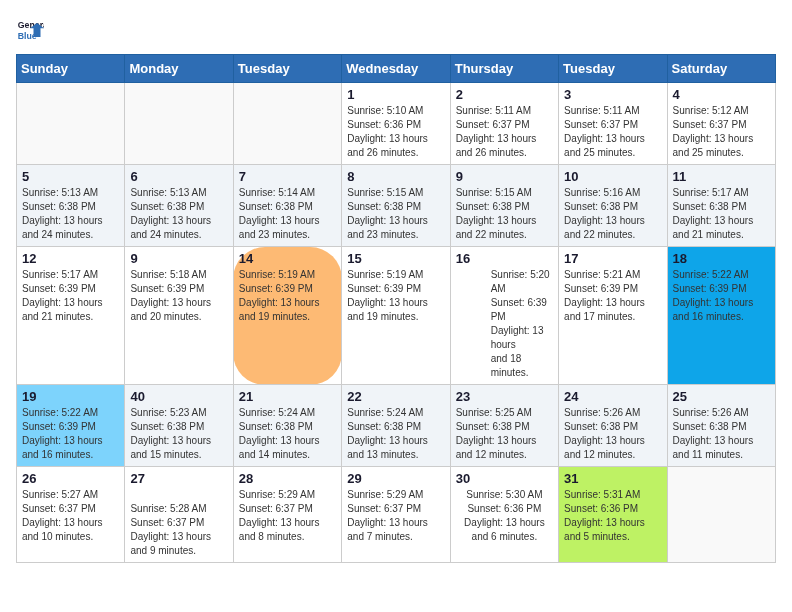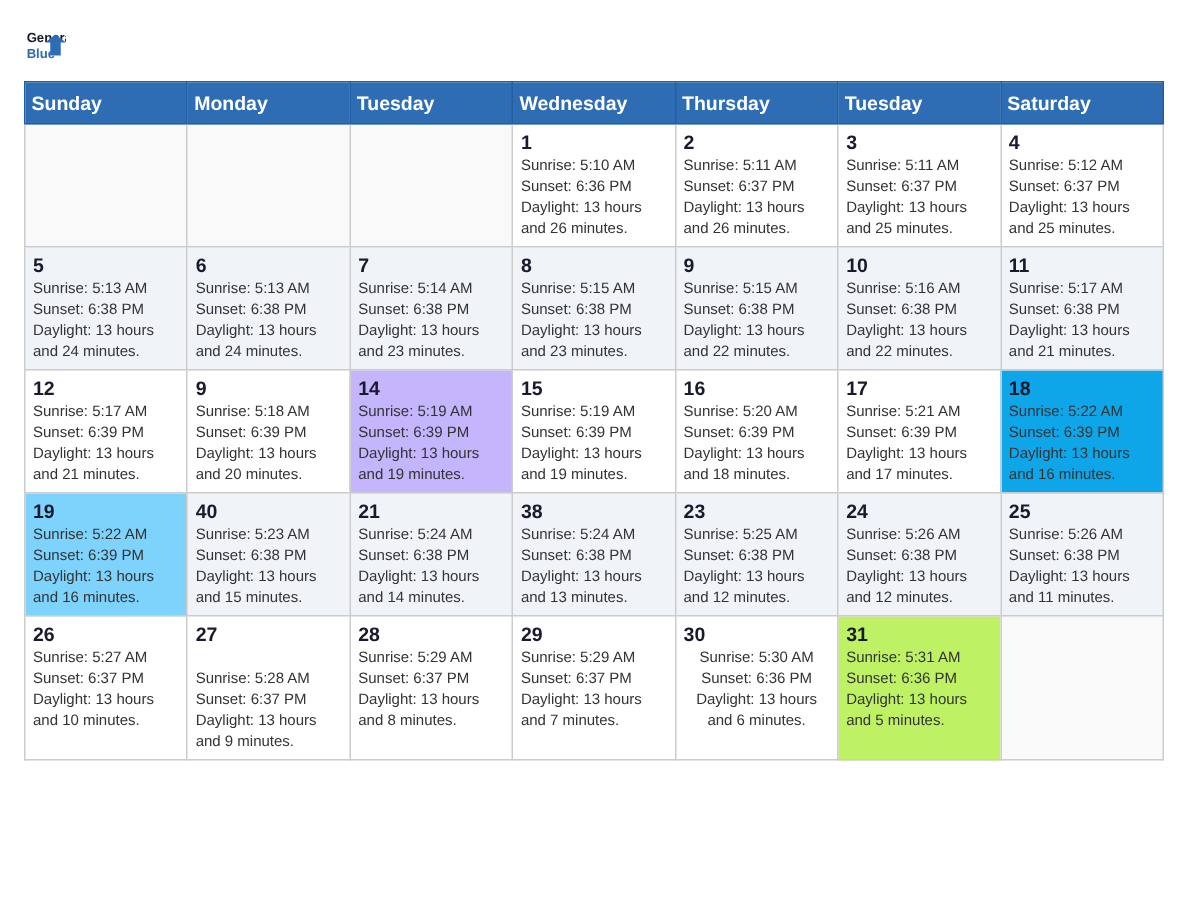--- a/index.html
+++ b/index.html
@@ -222,37 +222,37 @@
 Daylight: 13 hours
 and 21 minutes.</div>
         </td>
         <td style="background: rgb(255, 255, 255);">
           <span class="day-num">9</span>
           <div class="day-info" style="white-space: pre-line;">Sunrise: 5:18 AM
 Sunset: 6:39 PM
 Daylight: 13 hours
 and 20 minutes.</div>
         </td>
-        <td style="background: #c4b5fd;">
+        <td style="background: #fdba74; border-radius: 32px;">
           <span class="day-num">14</span>
           <div class="day-info" style="white-space: pre-line;">Sunrise: 5:19 AM
 Sunset: 6:39 PM
 Daylight: 13 hours
 and 19 minutes.</div>
         </td>
         <td style="background: rgb(255, 255, 255);">
           <span class="day-num">15</span>
           <div class="day-info" style="white-space: pre-line;">Sunrise: 5:19 AM
 Sunset: 6:39 PM
 Daylight: 13 hours
 and 19 minutes.</div>
         </td>
         <td style="background: rgb(255, 255, 255);">
           <span class="day-num">16</span>
-          <div class="day-info" style="white-space: pre-line;">Sunrise: 5:20 AM
+          <div class="day-info" style="white-space: pre-line; margin-left: 35px;">Sunrise: 5:20 AM
 Sunset: 6:39 PM
 Daylight: 13 hours
 and 18 minutes.</div>
         </td>
         <td style="background: rgb(255, 255, 255);">
           <span class="day-num">17</span>
           <div class="day-info" style="white-space: pre-line;">Sunrise: 5:21 AM
 Sunset: 6:39 PM
 Daylight: 13 hours
 and 17 minutes.</div>
@@ -281,21 +281,21 @@
 and 15 minutes.</div>
         </td>
         <td style="background: rgb(240, 244, 248);">
           <span class="day-num">21</span>
           <div class="day-info" style="white-space: pre-line;">Sunrise: 5:24 AM
 Sunset: 6:38 PM
 Daylight: 13 hours
 and 14 minutes.</div>
         </td>
         <td style="background: rgb(240, 244, 248);">
-          <span class="day-num">38</span>
+          <span class="day-num">22</span>
           <div class="day-info" style="white-space: pre-line;">Sunrise: 5:24 AM
 Sunset: 6:38 PM
 Daylight: 13 hours
 and 13 minutes.</div>
         </td>
         <td style="background: rgb(240, 244, 248);">
           <span class="day-num">23</span>
           <div class="day-info" style="white-space: pre-line;">Sunrise: 5:25 AM
 Sunset: 6:38 PM
 Daylight: 13 hours

